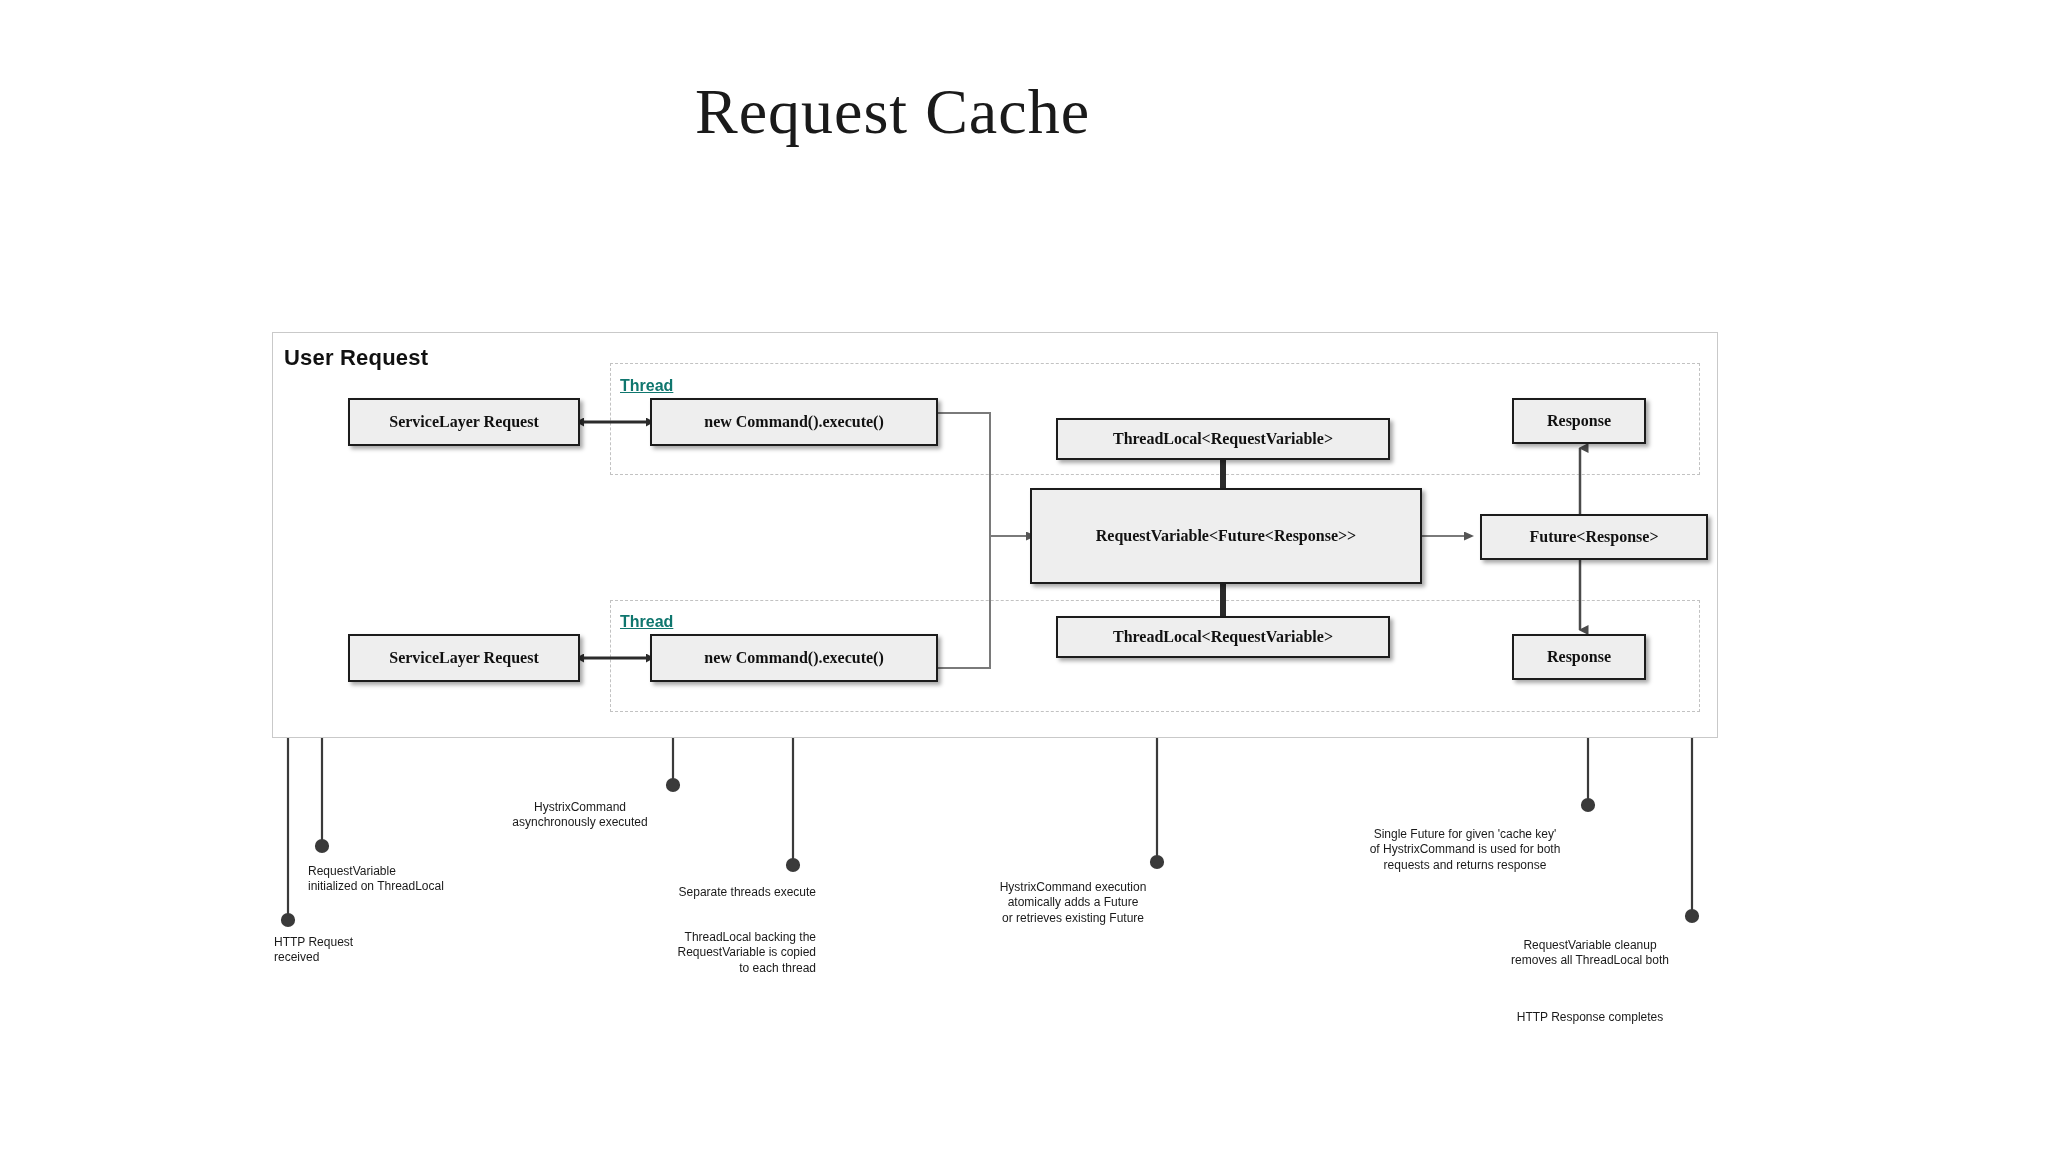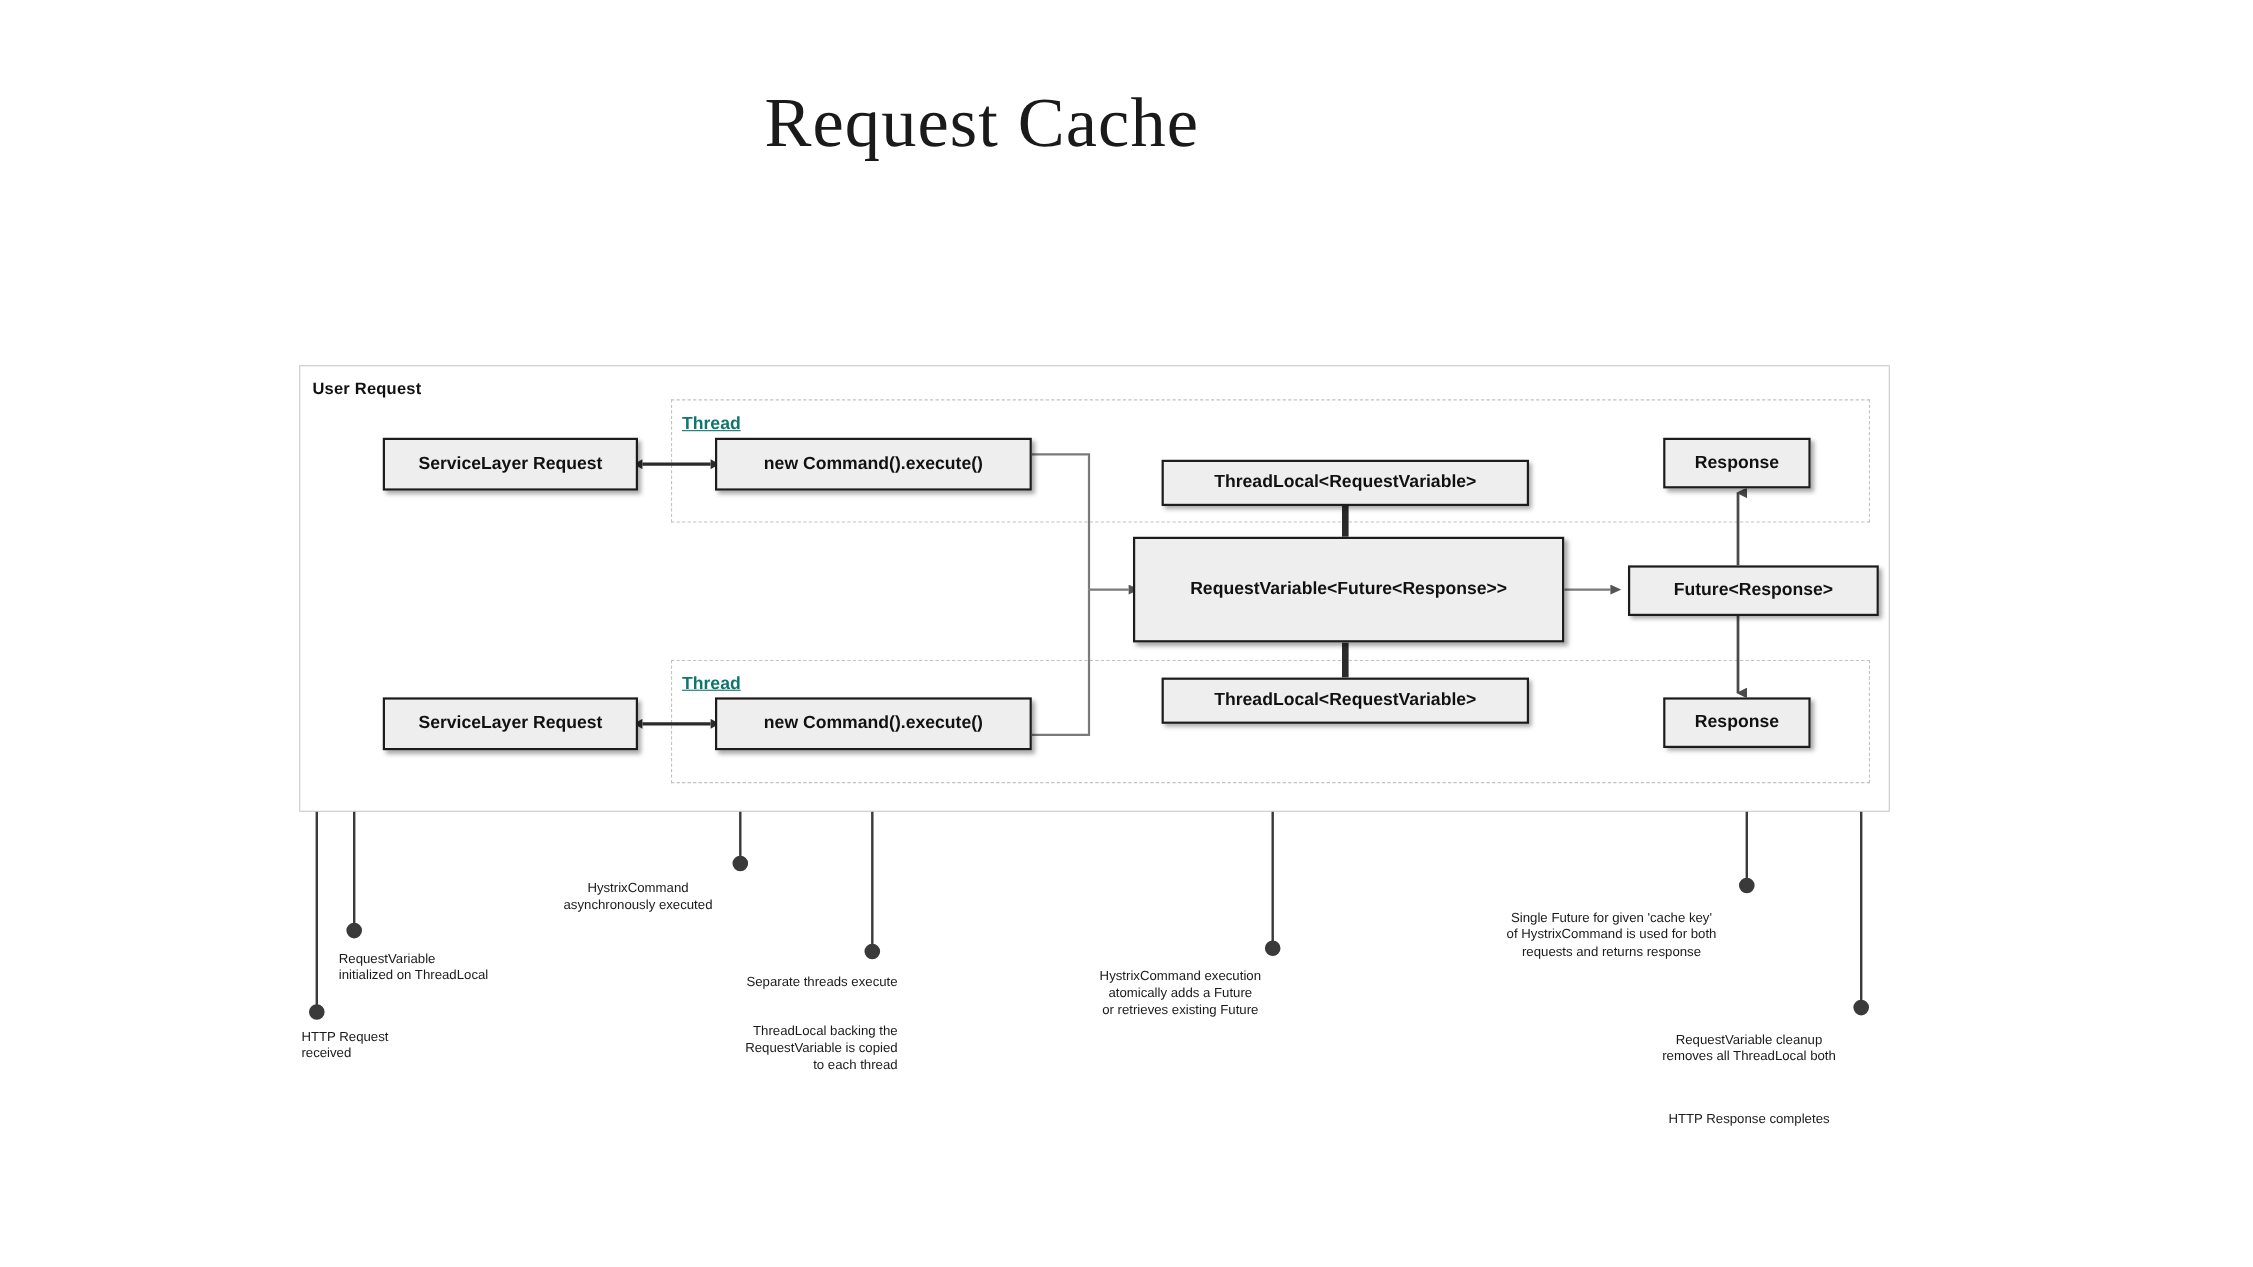--- a/index.html
+++ b/index.html
@@ -47,21 +47,21 @@
     width: 1446px;
     height: 406px;
     border: 1px solid #c9c9c9;
     background: #ffffff;
     box-sizing: border-box;
   }
   .outer-label {
     position: absolute;
     left: 284px;
     top: 345px;
-    font-size: 15px;
+    font-size: 22px;
     font-weight: bold;
     color: #111111;
     letter-spacing: 0.2px;
   }
 
   
   .thread-lane {
     position: absolute;
     border: 1px dashed #c2c2c2;
     background: transparent;
@@ -88,20 +88,21 @@
     display: flex;
     align-items: center;
     justify-content: center;
     font-size: 16px;
     font-weight: bold;
     color: #111111;
     text-align: center;
     box-shadow: 3px 3px 4px rgba(0,0,0,0.34);
     line-height: 1.1;
     padding: 0 6px;
+    font-family: Liberation Serif, serif;
   }
 
   .n-service-top   { left: 348px;  top: 398px; width: 232px; height: 48px; }
   .n-command-top   { left: 650px;  top: 398px; width: 288px; height: 48px; }
   .n-service-bot   { left: 348px;  top: 634px; width: 232px; height: 48px; }
   .n-command-bot   { left: 650px;  top: 634px; width: 288px; height: 48px; }
   .n-threadlocal-top { left: 1056px; top: 418px; width: 334px; height: 42px; }
   .n-threadlocal-bot { left: 1056px; top: 616px; width: 334px; height: 42px; }
   .n-requestvar    { left: 1030px; top: 488px; width: 392px; height: 96px; }
   .n-future        { left: 1468px; top: 514px; width: 228px; height: 46px; margin-left: 12px; }

